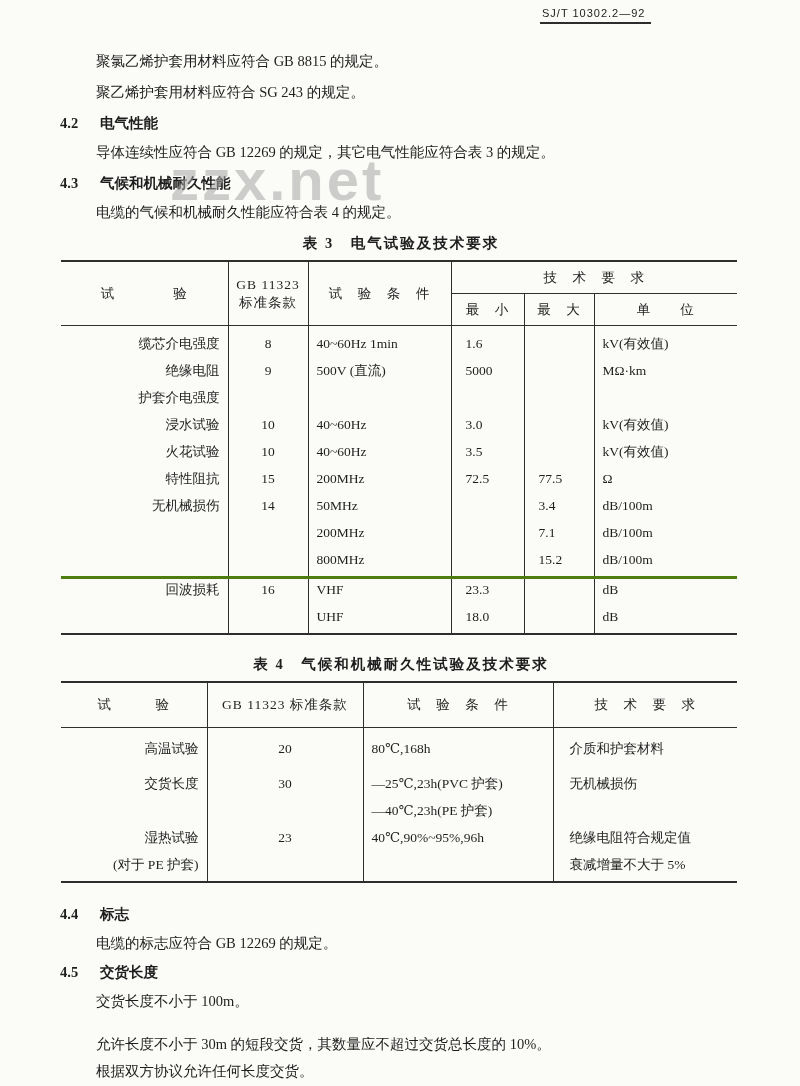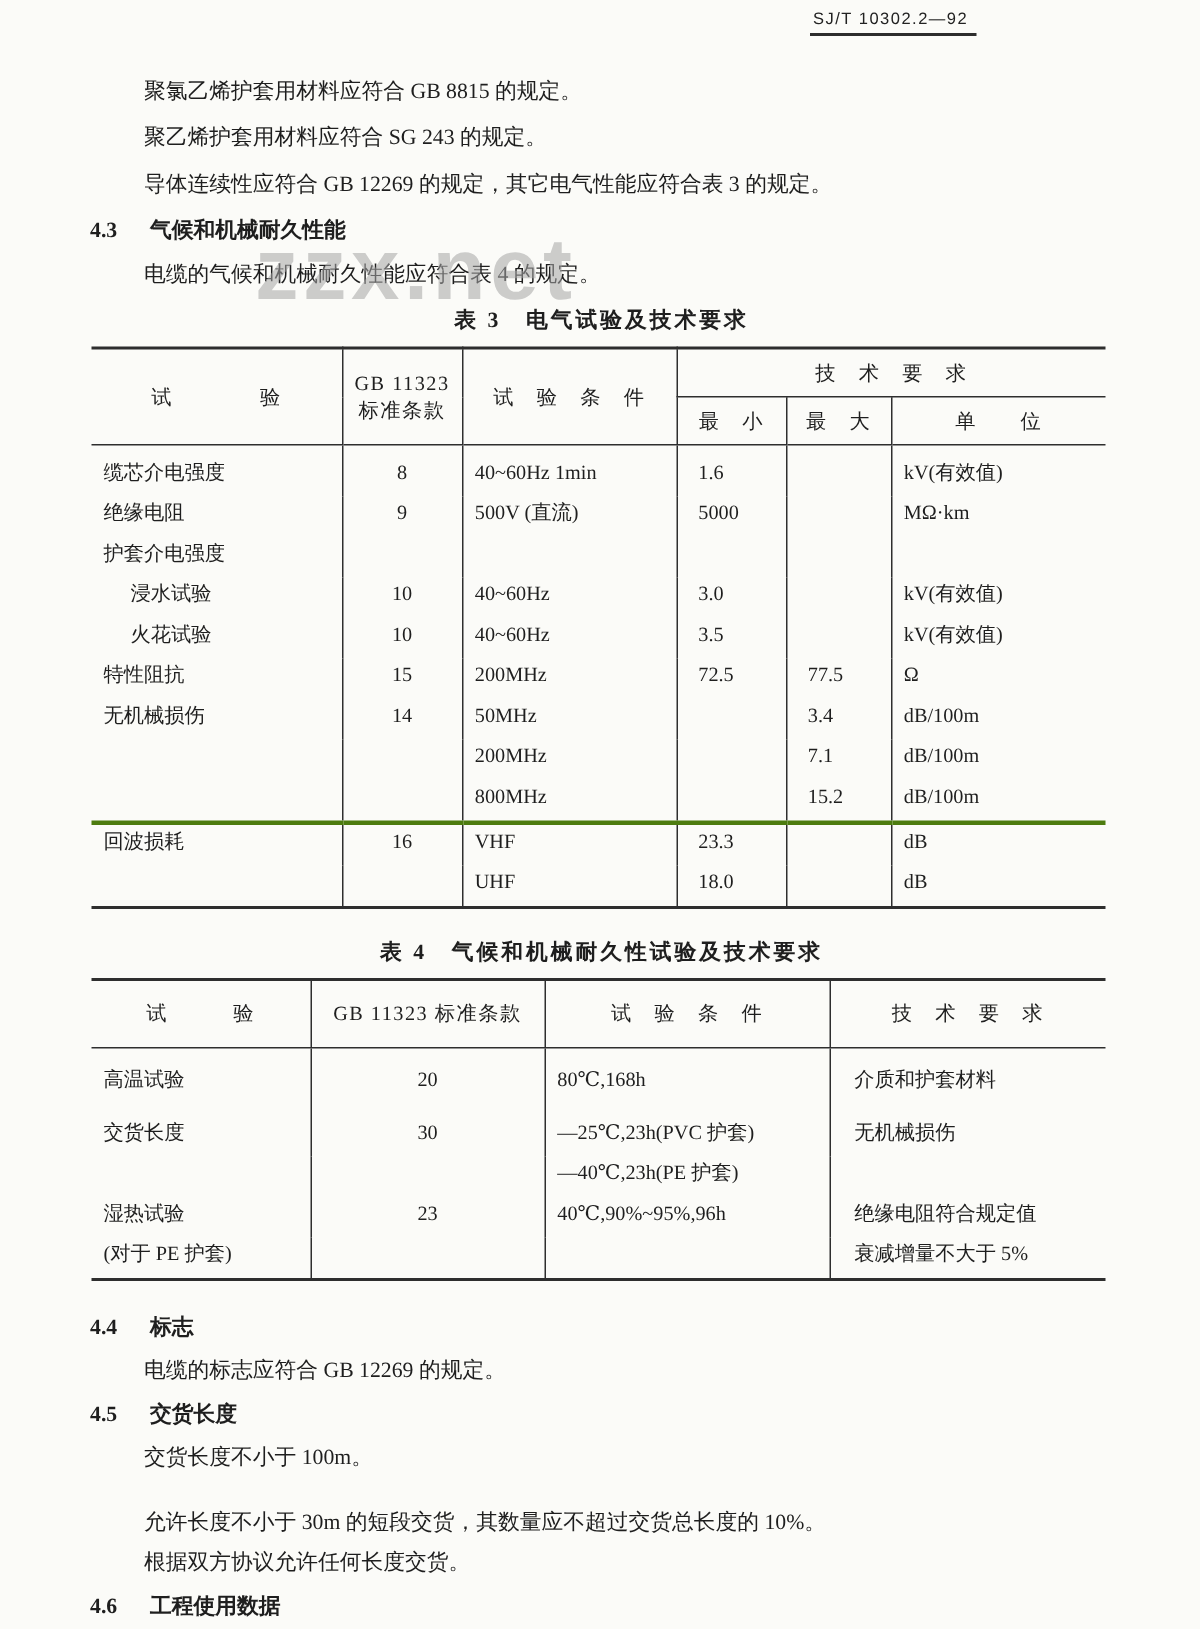--- a/index.html
+++ b/index.html
@@ -48,41 +48,44 @@
     margin: 0 0 20px 1px;
     border-top: 2px solid #2e2e2e;
     border-bottom: 2px solid #2e2e2e;
   }
   th { font-weight: normal; letter-spacing: 1px; }
   thead th { border-bottom: 1px solid #2e2e2e; height: 27px; text-align: center; padding: 2px 4px; }
   td { padding: 2px 8px; height: 23px; vertical-align: top; }
   .bl { border-left: 1px solid #2e2e2e; }
   .ctr { text-align: center; }
   td.num { padding-left: 14px; }
-  td.t { padding-left: 8px; }
+  td.t { padding-left: 8px; text-align: right; }
   td.t.ind2 { padding-left: 26px; }
   tr.sep td { border-top: 3px solid #4d7c0f; }
   #t3 tbody tr:first-child td { padding-top: 9px; }
   #t4 thead th { height: 40px; vertical-align: middle; }
   #t4 tbody tr:first-child td { padding-top: 12px; padding-bottom: 10px; }
   #t4 td.req { padding-left: 16px; }
   #t4 { margin-bottom: 22px; }
 </style>
 </head>
 <body>
 
 <div class="scan-layer">
 
   <div class="doc-number">SJ/T 10302.2—92</div>
 
   <div class="content">
 
     <p class="ind">聚氯乙烯护套用材料应符合 GB 8815 的规定。</p>
     <p class="ind">聚乙烯护套用材料应符合 SG 243 的规定。</p>
 
+    <div class="clause">
+      <span class="num">4.2</span><span>电气性能</span>
+    </div>
     <p class="ind">导体连续性应符合 GB 12269 的规定，其它电气性能应符合表 3 的规定。</p>
 
     <div class="clause">
       <span class="num">4.3</span><span>气候和机械耐久性能</span>
     </div>
     <p class="ind" style="margin-bottom:8px">电缆的气候和机械耐久性能应符合表 4 的规定。</p>
 
     <div class="tcap">表 3　电气试验及技术要求</div>
 
     <table id="t3">

